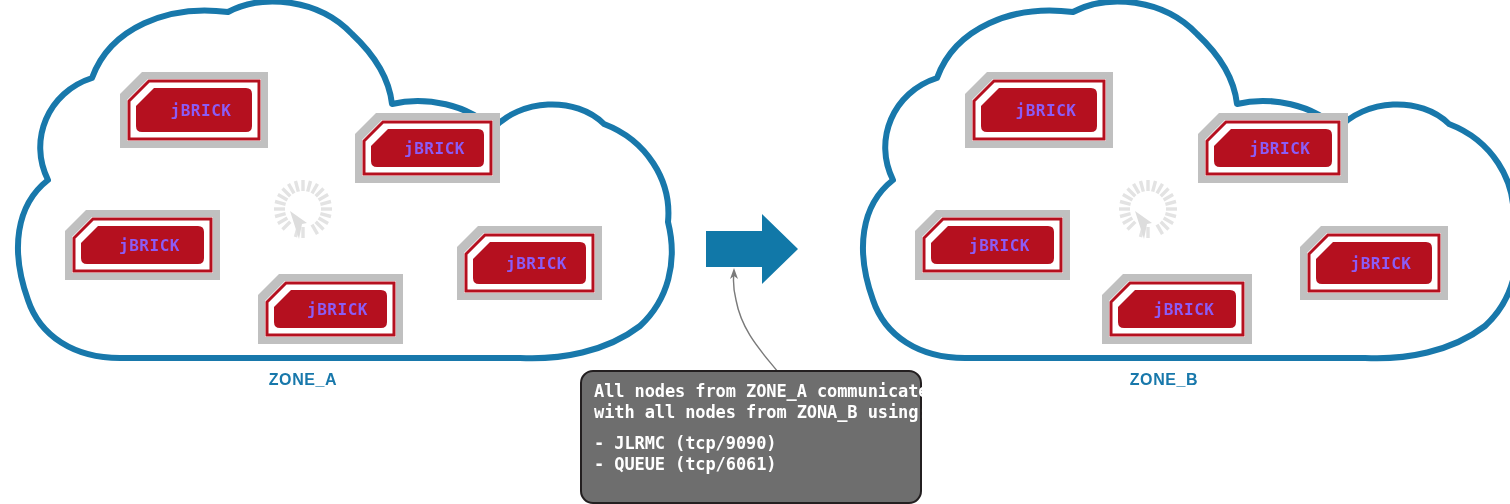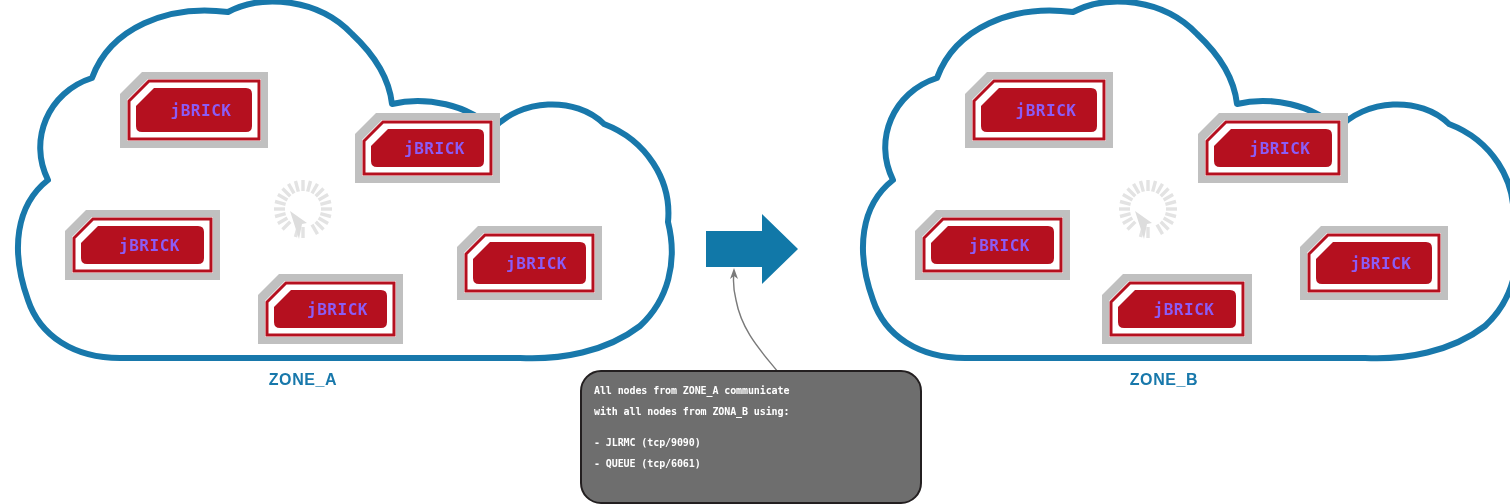--- a/index.html
+++ b/index.html
@@ -60,26 +60,26 @@
   }
   
   .note {
     position: absolute;
     left: 580px;
     top: 370px;
     width: 342px;
     height: 134px;
     background: #6e6e6e;
     border: 2px solid #231f20;
-    border-radius: 21px;
+    border-radius: 13px;
     box-sizing: border-box;
     padding: 9px 12px 6px 12px;
     color: #ffffff;
     font-family: "DejaVu Sans Mono", "Liberation Mono", monospace;
-    font-size: 10px;
+    font-size: 17px;
     line-height: 20.5px;
     font-weight: bold;
     letter-spacing: -0.1px;
   }
   .note-line {
     white-space: pre;
   }
   .note-gap {
     height: 11px;
   }

